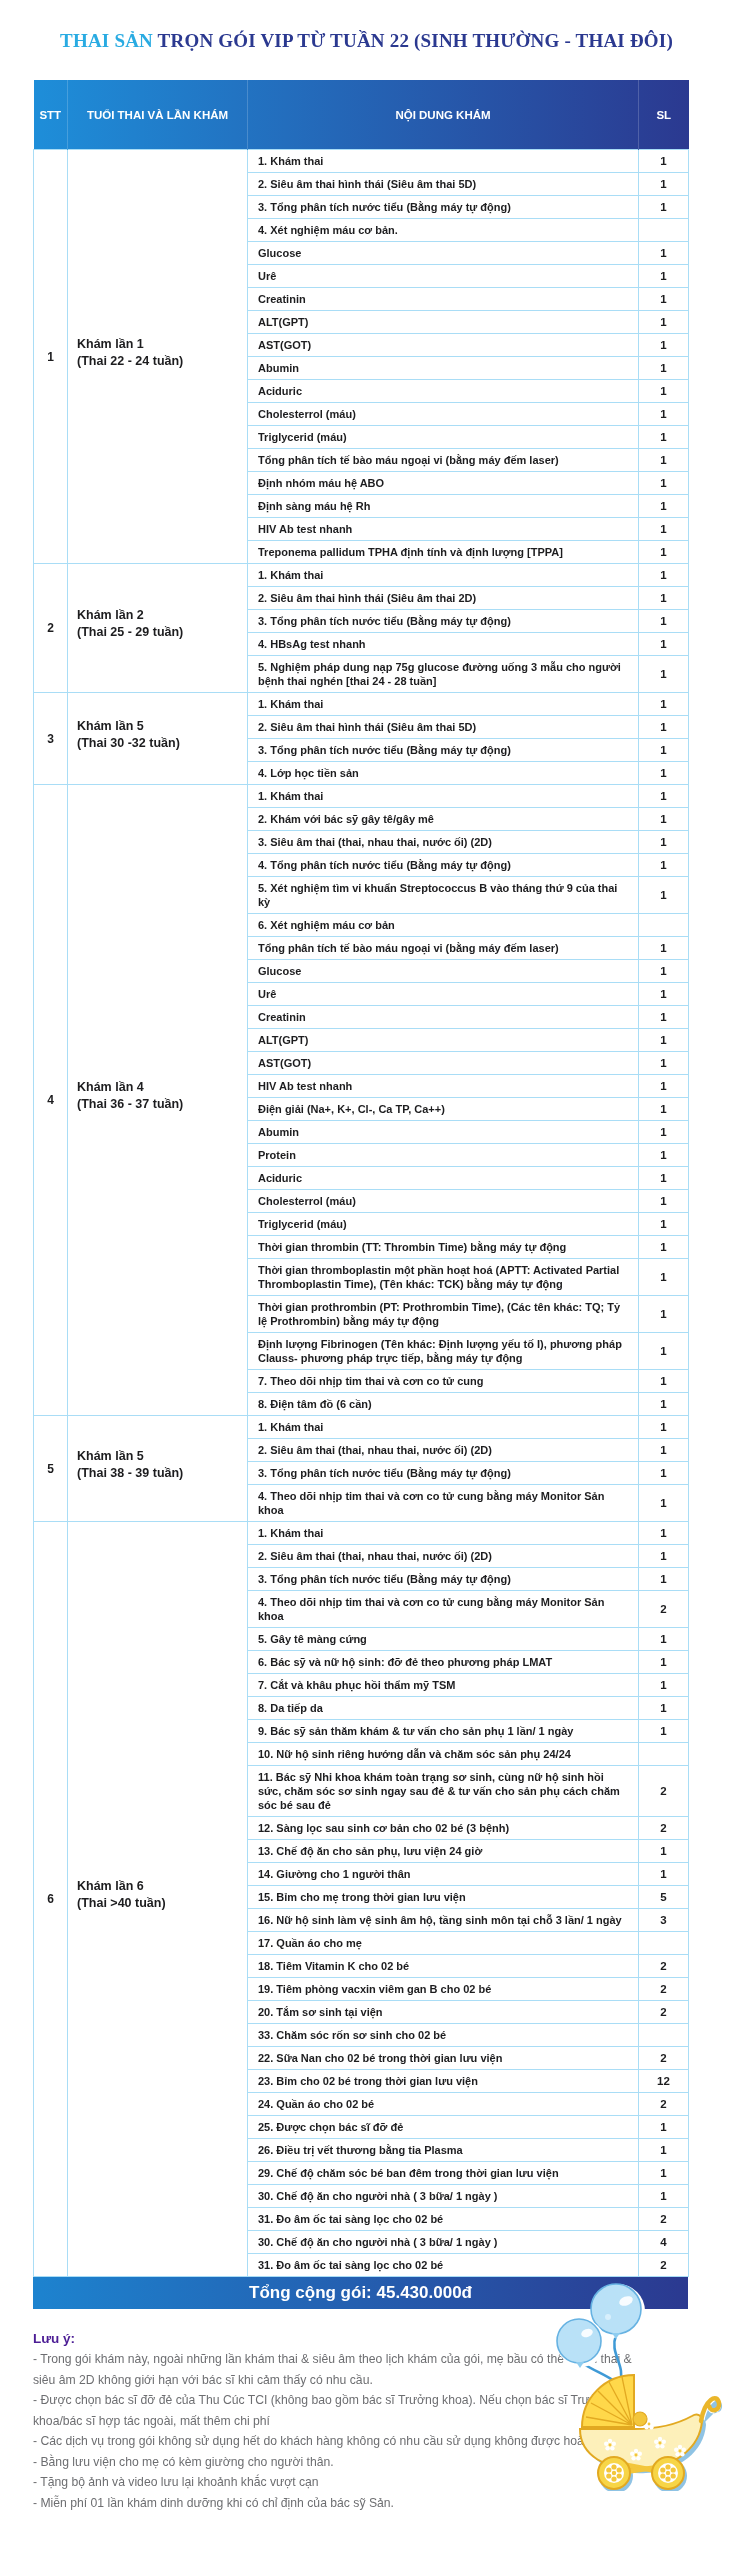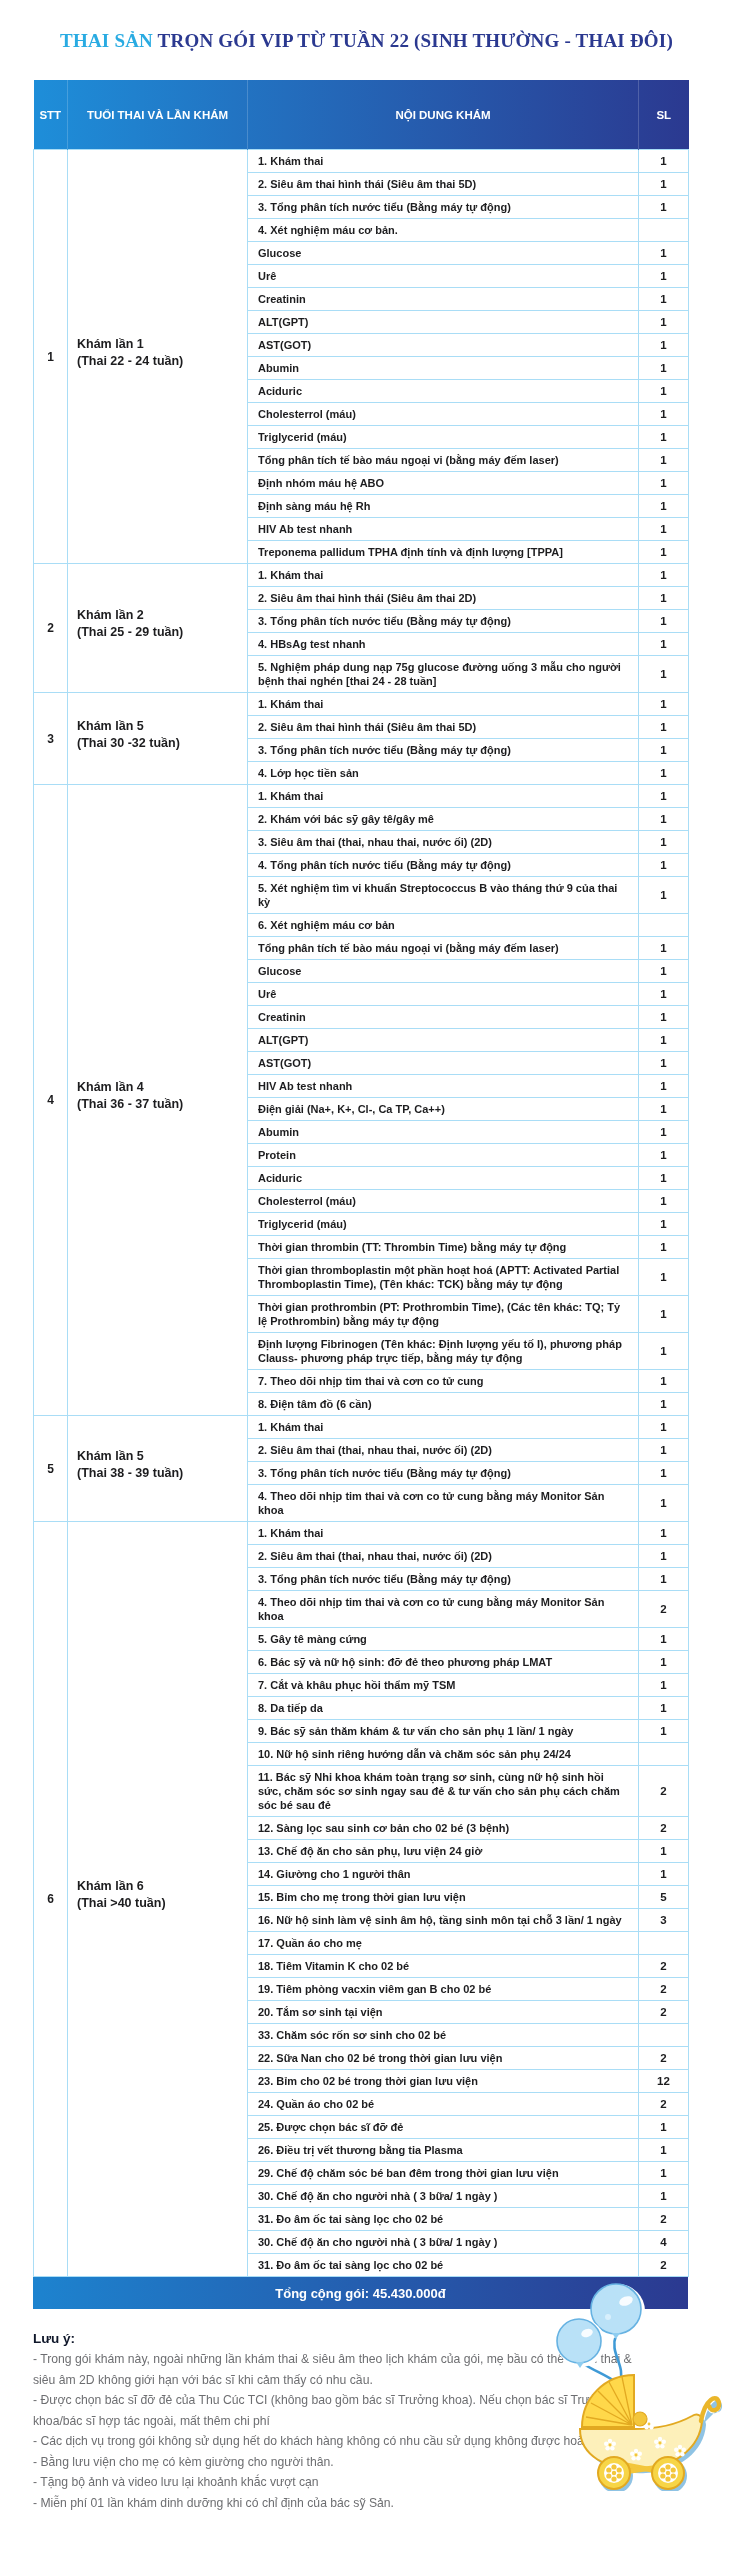--- a/index.html
+++ b/index.html
@@ -17,24 +17,24 @@
         border:none;border-right:1px solid rgba(255,255,255,.18);padding:16px 2px;}
   thead th:last-child{border-right:none;}
   td.stt-cell{width:34px;text-align:center;vertical-align:middle;font-size:12px;font-weight:700;color:#1d1d1f;}
   td.age-cell{width:180px;vertical-align:middle;padding:2px 6px 10px 9px;font-size:12.5px;
         font-weight:700;color:#1d1d1f;line-height:17px;}
   td.content-cell{width:391px;padding:4px 8px 4px 10px;font-size:11px;font-weight:700;
         color:#1d1d1f;line-height:14px;}
   td.qty-cell{width:50px;text-align:center;font-size:11.5px;font-weight:700;color:#1d1d1f;padding:4px 2px;}
   .total-bar{height:32px;display:flex;align-items:center;justify-content:center;
         background:linear-gradient(90deg,#1d83cf 0%,#2b3990 100%);color:#ffffff;
-        font-size:13px;font-weight:700;}
+        font-size:17px;font-weight:700;}
   .notes-wrap{position:relative;padding-top:22px;}
   .notes{width:612px;position:relative;z-index:1;}
-  .notes-label{color:#0f172a;font-size:13.5px;font-weight:700;margin:0 0 3px 0;}
+  .notes-label{color:#4c1d95;font-size:13.5px;font-weight:700;margin:0 0 3px 0;}
   .note-item{color:#6d6e71;font-size:12.2px;font-weight:400;line-height:20.5px;}
   .pram-illustration{position:absolute;top:-30px;right:-36px;width:170px;height:212px;z-index:2;}
 </style>
 </head>
 <body>
 
 <div class="page">
 
   <div class="page-title">
     <span class="title-light">THAI SẢN</span><span class="title-dark"> TRỌN GÓI VIP TỪ TUẦN 22 (SINH THƯỜNG - THAI ĐÔI)</span>

